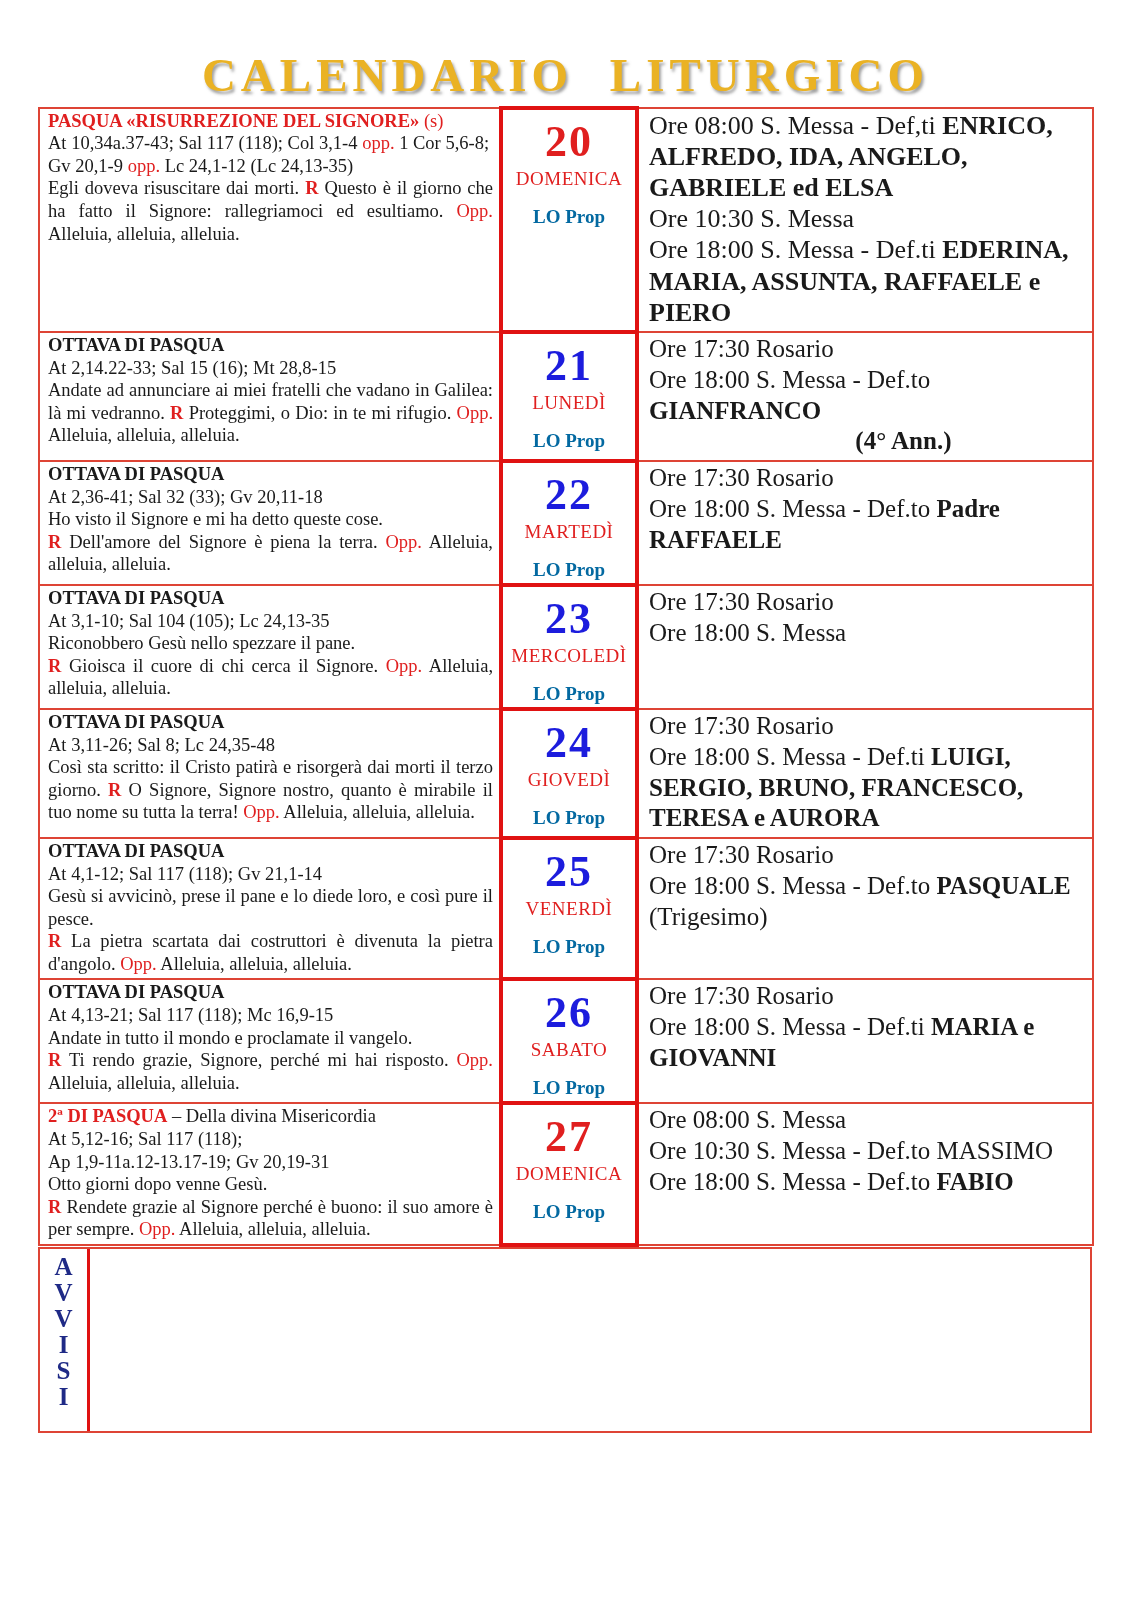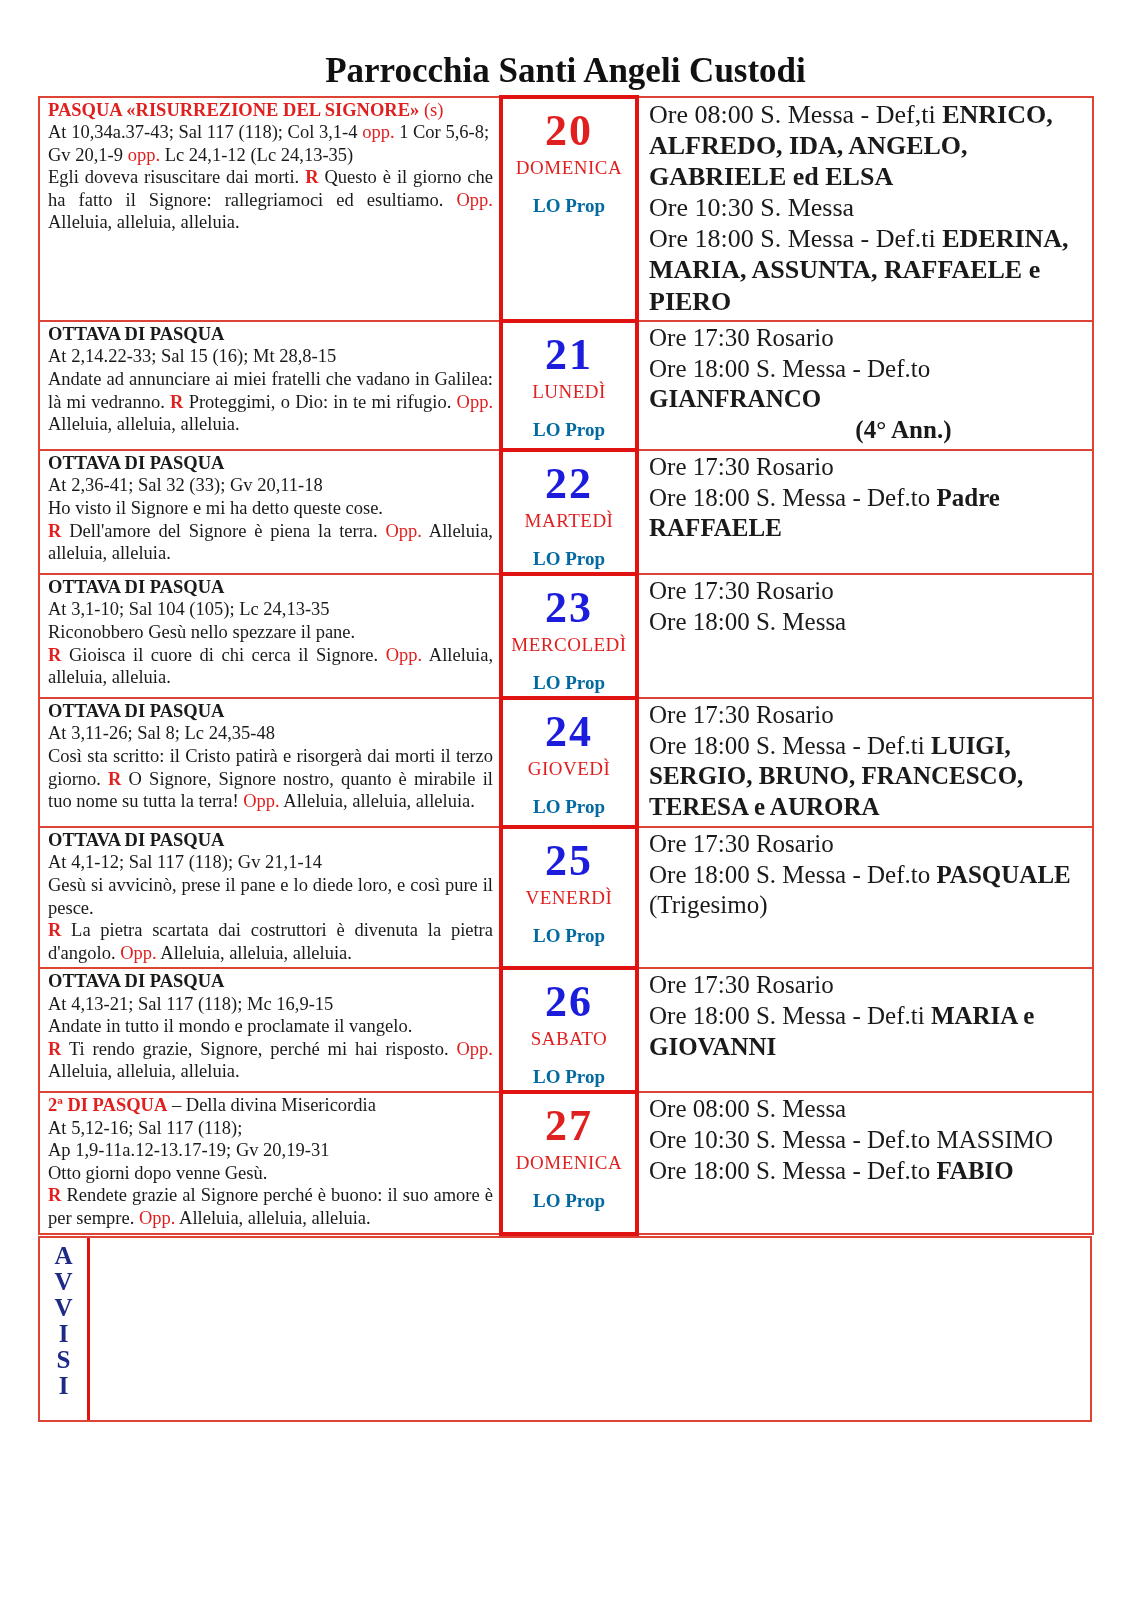--- a/index.html
+++ b/index.html
@@ -63,21 +63,21 @@
   }
   .avvisi-letter{
     font-size:25px;font-weight:bold;color:#1f2a86;line-height:26px;
   }
   .avvisi-body{flex:1;}
 </style>
 </head>
 <body>
 
 <div class="header">
-  <div class="subtitle">Parrocchia Santi Angeli Custodi</div>
+  <div class="main-title">CALENDARIO LITURGICO</div>
 </div>
 
 <table class="cal">
   <tbody>
       <tr>
         <td class="cl">
           <div class="blk"><span class="seg srb">PASQUA «RISURREZIONE DEL SIGNORE»</span><span class="seg sr"> (s)</span></div>
           <div class="blk"><span class="seg">At 10,34a.37-43; Sal 117 (118); Col 3,1-4 </span><span class="seg sr">opp.</span><span class="seg"> 1 Cor 5,6-8;</span></div>
           <div class="blk"><span class="seg">Gv 20,1-9 </span><span class="seg sr">opp.</span><span class="seg"> Lc 24,1-12 (Lc 24,13-35)</span></div>
           <div class="blk"><span class="seg si">Egli doveva risuscitare dai morti. </span><span class="seg srb">R</span><span class="seg"> Questo è il giorno che ha fatto il Signore: rallegriamoci ed esultiamo. </span><span class="seg sr">Opp.</span><span class="seg"> Alleluia, alleluia, alleluia.</span></div>

